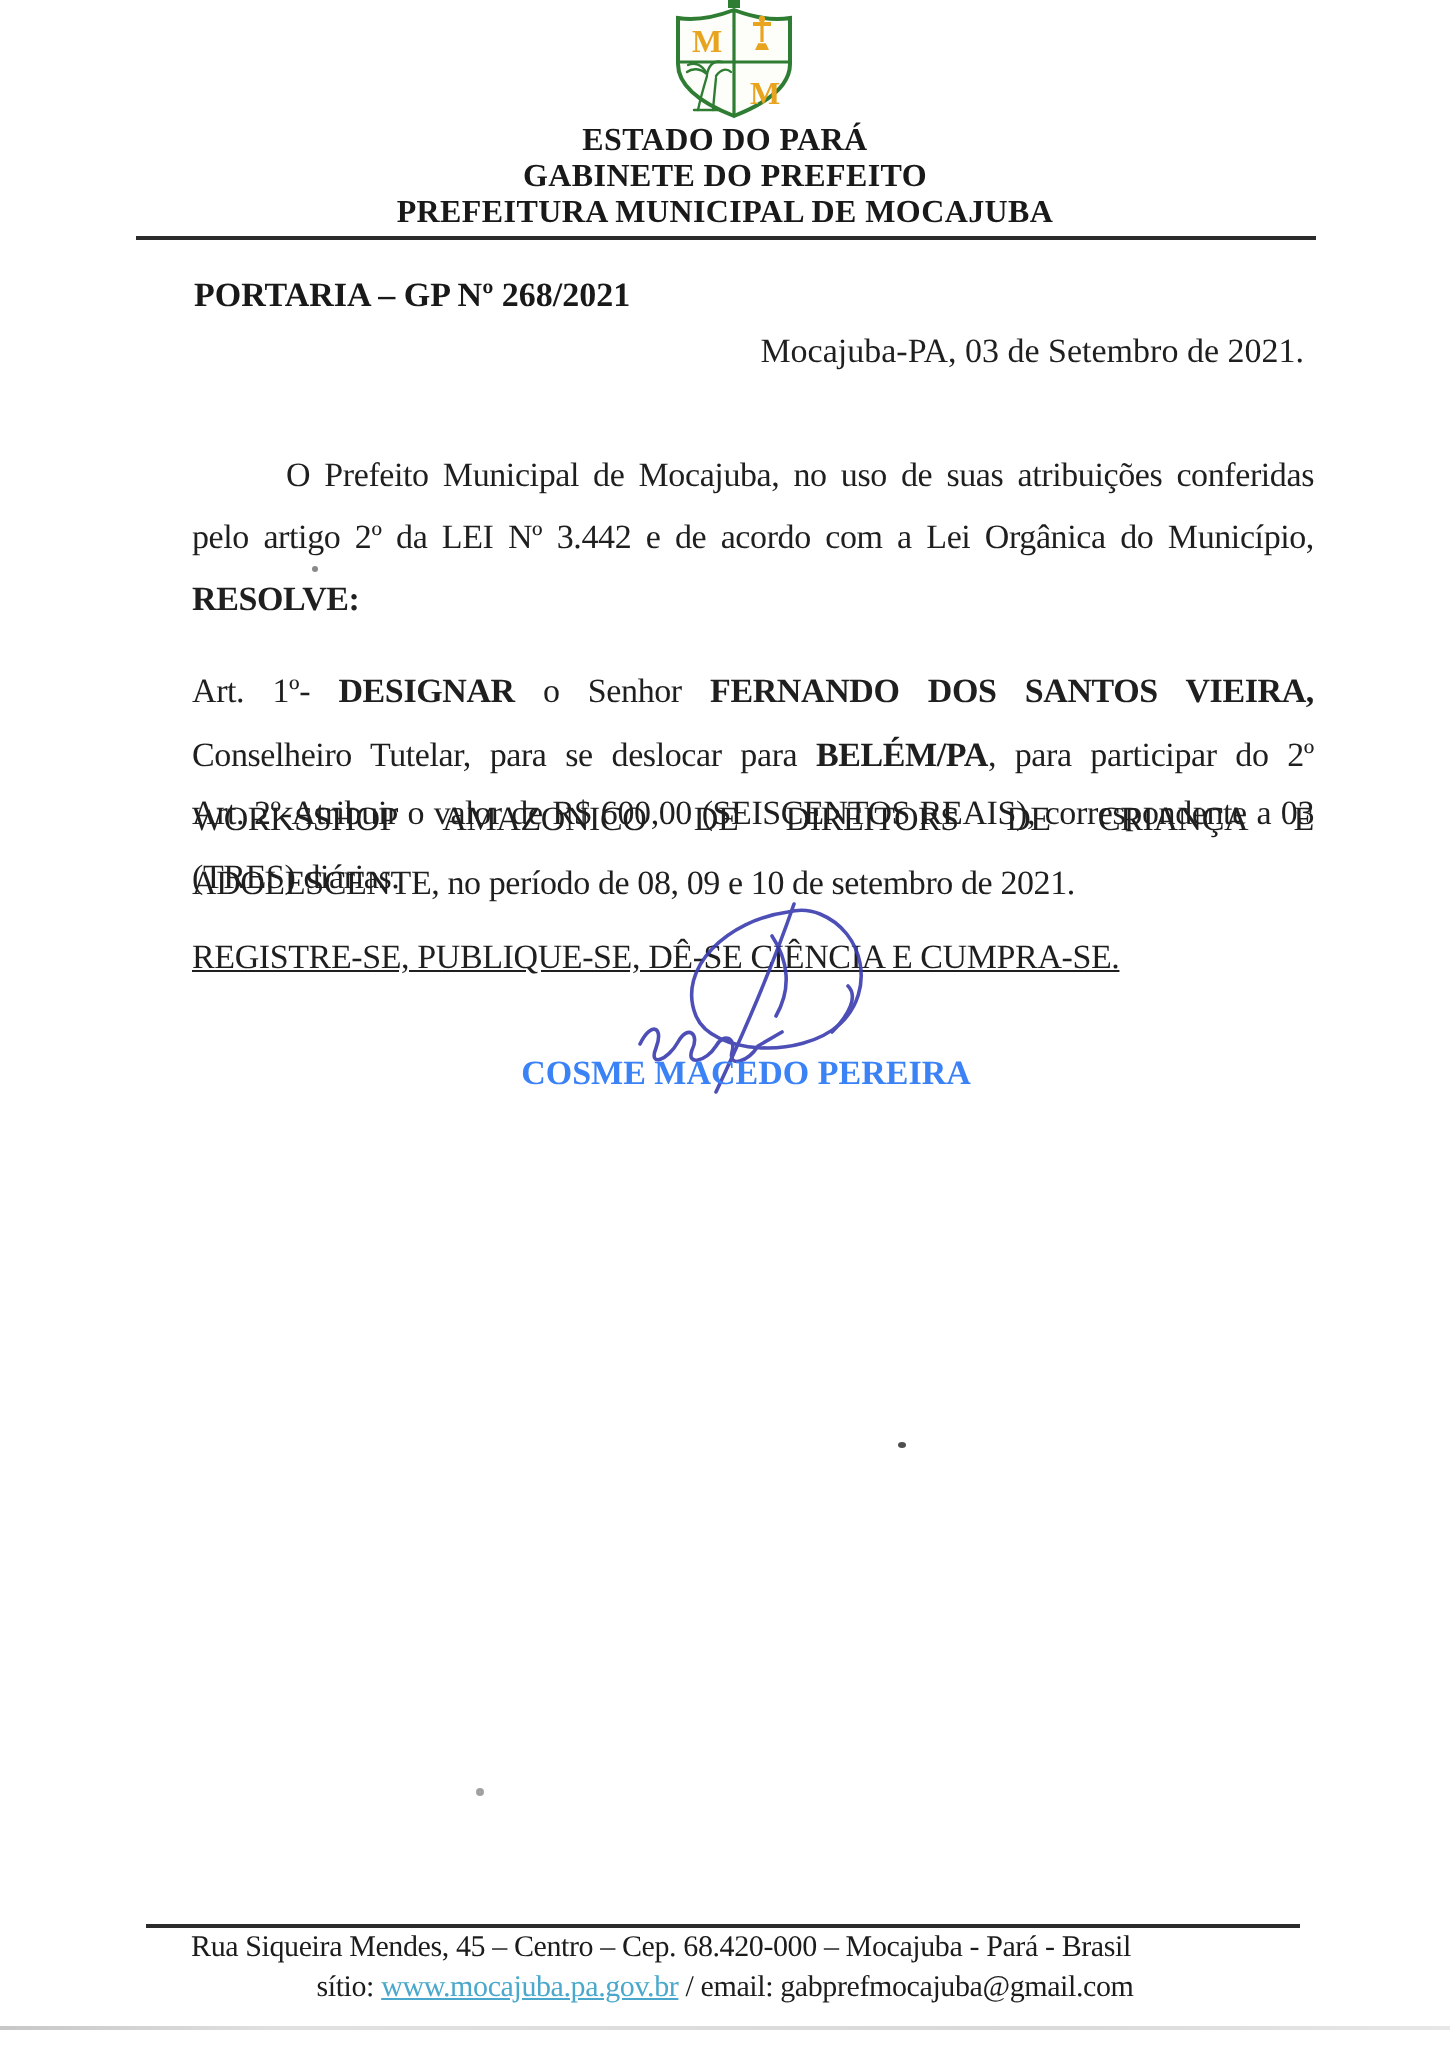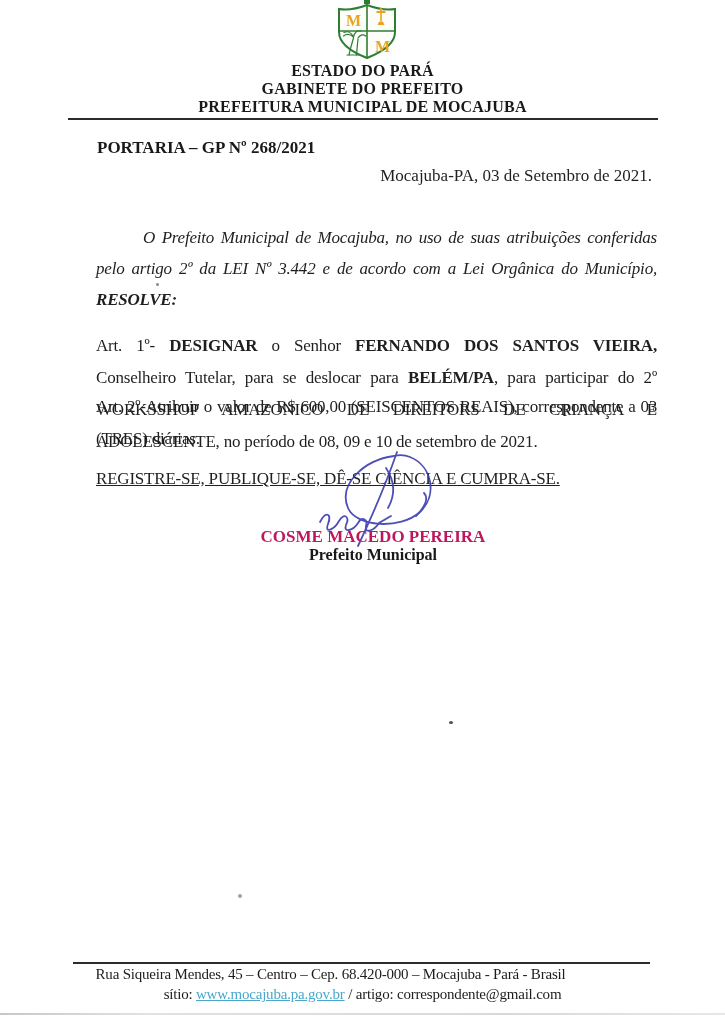--- a/index.html
+++ b/index.html
@@ -15,28 +15,28 @@
   .rule{position:absolute;background:#2b2b2b;height:2px;}
   .rule-top{left:68px;top:118px;width:590px;}
   .rule-bottom{left:73px;top:962px;width:577px;}
   
   .docnum{position:absolute;left:97px;top:138px;font-weight:bold;font-size:17px;color:#191919;}
   .dateline{position:absolute;right:73px;top:138px;font-size:17px;margin-top:28px;}
   
   .p{position:absolute;left:96px;width:561px;margin:0;font-size:17px;line-height:32px;
      letter-spacing:-0.2px;text-align:justify;}
   .p b{font-weight:bold;}
-  .p-preamble{top:222px;text-indent:47px;line-height:31px;font-style:italic;}
+  .p-preamble{top:222px;text-indent:47px;line-height:31px;}
   .p-art1{top:297px;margin-top:33px;}
   .p-art2{top:391px;}
   .p-closing{top:463px;text-align:left;text-decoration:underline;}
   
   .signature{position:absolute;left:298px;top:450px;}
   .signblock{position:absolute;left:223px;top:527px;width:300px;text-align:center;}
-  .signname{font-weight:bold;font-size:17px;line-height:19px;color:#be185d;}
+  .signname{font-weight:bold;font-size:17px;line-height:19px;color:#3b82f6;}
   .signrole{font-weight:bold;font-size:16px;line-height:18px;color:#191919;}
   
   .faddr{position:absolute;left:0;top:966px;width:661px;text-align:center;font-size:15px;
          letter-spacing:-0.2px;color:#1c1c1c;}
   .fline2{position:absolute;left:0;top:986px;width:725px;text-align:center;font-size:15px;
           letter-spacing:-0.2px;color:#1c1c1c;}
   .flink{text-decoration:underline;cursor:pointer;}
   
   .speck{position:absolute;border-radius:50%;}
   .speck.s1{left:449px;top:721px;width:4px;height:3px;background:#4e4e4e;}
@@ -101,25 +101,24 @@
       <path d="M 96 6 C 66 10, 40 34, 50 58 C 58 77, 102 80, 122 62 C 140 45, 134 16, 112 7 C 106 4.5, 100 5, 96 6"></path>
       <path d="M 99 2 C 90 28, 76 62, 60 96"></path>
       <path d="M 88 18 C 96 30, 98 44, 90 58"></path>
       <path d="M 22 72 c 6 -12, 12 -8, 8 2 c -4 10, 6 6, 11 -3 c 5 -9, 11 -4, 7 4 c -3 8, 7 6, 12 -2 c 4 -7, 10 -4, 8 3 c -2 8, 8 5, 13 -3 l 12 -7"></path>
       <path d="M 118 66 C 127 57, 131 48, 126 43"></path>
     </g>
   </svg>
 
   <div class="signblock">
     <div class="signname">COSME MACEDO PEREIRA</div>
-    <div class="signrole">Prefeito Municipal</div>
   </div>
 
   <div class="speck s1"></div>
   <div class="speck s2"></div>
   <div class="speck s3"></div>
 
   <div class="rule rule-bottom"></div>
   <div class="faddr">Rua Siqueira Mendes, 45 – Centro – Cep. 68.420-000 – Mocajuba - Pará - Brasil</div>
-  <div class="fline2"><span>sítio: </span><a class="flink" style="color:#49a8cc">www.mocajuba.pa.gov.br</a><span> / artigo: </span><span>correspondente@gmail.com</span></div>
+  <div class="fline2"><span>sítio: </span><a class="flink" style="color:#49a8cc">www.mocajuba.pa.gov.br</a><span> / email: </span><span>gabprefmocajuba@gmail.com</span></div>
 
   <div class="scanline"></div>
 </div>
 
 </body></html>

